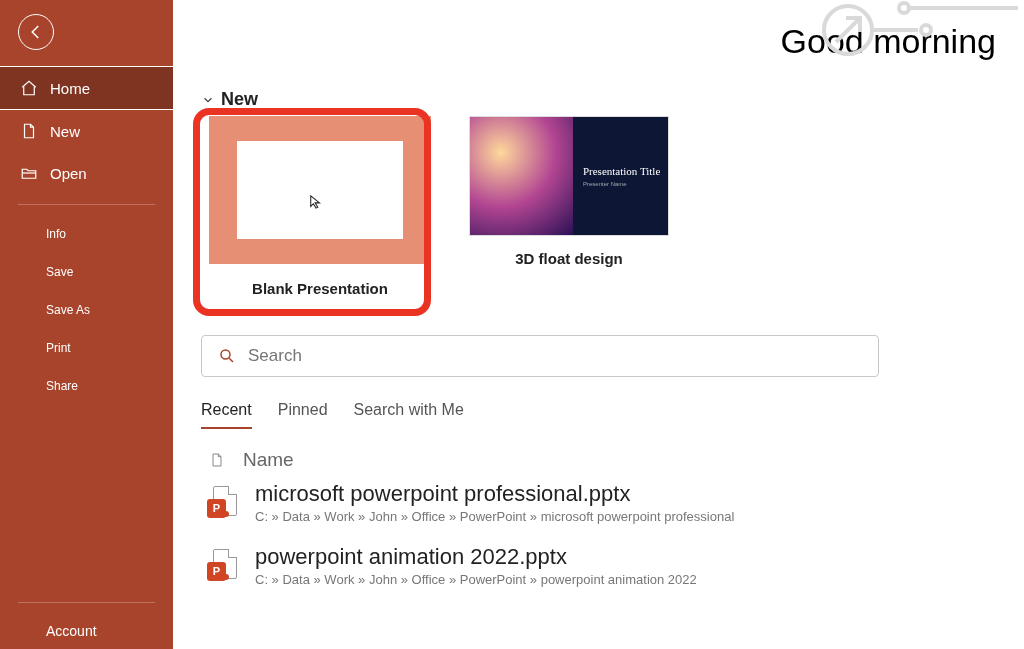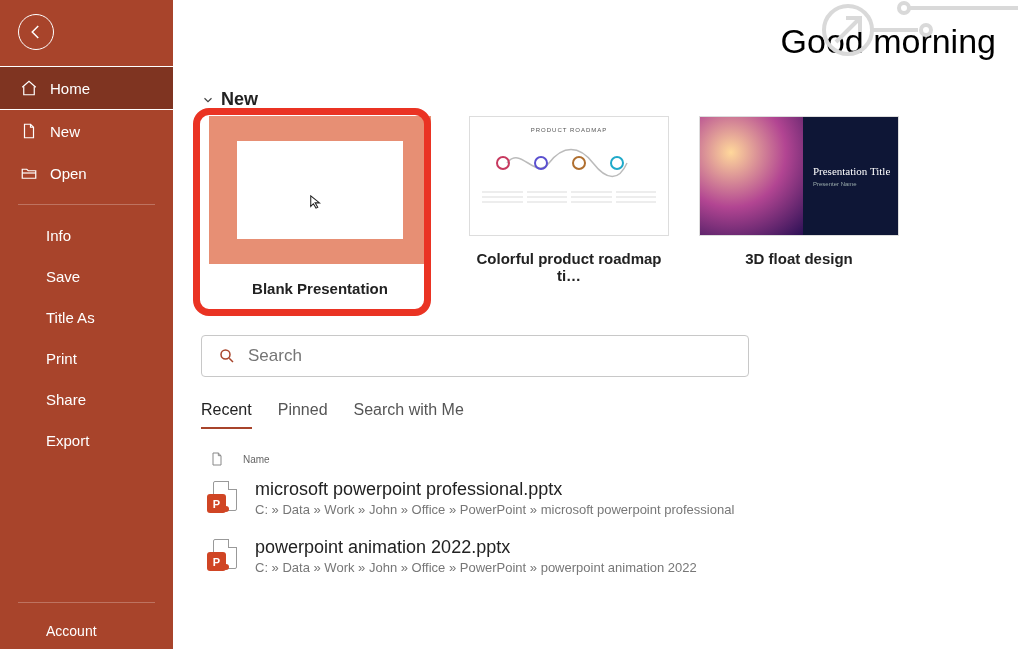--- a/index.html
+++ b/index.html
@@ -7,21 +7,21 @@
   .app { display:flex; height:100%; }
 
   
   .sidebar { width:173px; background:#a8442b; color:#fff; display:flex; flex-direction:column; padding-top:6px; }
   .back-circle { width:36px; height:36px; border:1.6px solid #fff; border-radius:50%; display:flex; align-items:center; justify-content:center; margin:8px 0 16px 18px; cursor:pointer; }
   .back-circle svg { width:18px; height:18px; stroke:#fff; fill:none; stroke-width:2; }
   .nav-item { display:flex; align-items:center; gap:12px; padding:12px 14px 12px 20px; font-size:15px; cursor:pointer; }
   .nav-item.active { background:#7f3421; border:1px solid #fff; border-left:none; border-right:none; }
   .nav-item svg { width:18px; height:18px; stroke:#fff; fill:none; stroke-width:1.6; }
   .sidebar-divider { height:1px; background:rgba(255,255,255,0.25); margin:10px 18px; }
-  .nav-sub { padding:12px 14px 12px 46px; font-size:15px; cursor:pointer; }
+  .nav-sub { padding:12px 14px 12px 46px; font-size:12px; cursor:pointer; }
   .sidebar-bottom { margin-top:auto; padding:0 0 4px; }
   .sidebar-bottom .nav-sub { padding:10px 14px 6px 46px; font-size:14px; }
 
   
   .main { flex:1; padding:12px 28px 0 28px; position:relative; overflow:hidden; }
   .page-title { font-size:34px; font-weight:400; color:#000000; margin:10px 0 28px;text-align:right; }
 
   .section-header { display:flex; align-items:center; gap:6px; font-size:18px; font-weight:600; color:#222; margin-bottom:6px; cursor:pointer; }
   .section-header svg { width:14px; height:14px; stroke:#444; fill:none; stroke-width:2; }
 
@@ -60,42 +60,42 @@
   .float-right .ft-title { font-size:11px; font-family: Georgia, serif; line-height:1.2; }
   .float-right .ft-sub { font-size:6px; color:#9aa; margin-top:3px; }
 
   
   .quad-thumb { width:100%; height:100%; background:linear-gradient(135deg,#eee 30%, #fff 50%, #ccc 70%); position:relative; overflow:hidden; }
   .quad-thumb::before, .quad-thumb::after { content:""; position:absolute; width:60px; height:60px; background:rgba(255,255,255,0.9); transform:rotate(45deg); box-shadow:0 0 8px rgba(0,0,0,0.3); }
   .quad-thumb::before { top:-10px; left:20px; }
   .quad-thumb::after { bottom:-10px; right:-20px; }
 
   
-  .search-box { margin-top:38px; border:1px solid #c8c8c8; border-radius:4px; width:548px; height:42px; display:flex; align-items:center; padding:0 16px; gap:12px; cursor:text; }
+  .search-box { margin-top:38px; border:1px solid #c8c8c8; border-radius:4px; width:678px; height:42px; display:flex; align-items:center; padding:0 16px; gap:12px; cursor:text; }
   .search-box svg { width:18px; height:18px; stroke:#a8442b; fill:none; stroke-width:2; }
   .search-box input { border:none; outline:none; font-size:17px; color:#666; flex:1; background:transparent; }
 
   
   .tabs { display:flex; gap:26px; margin-top:24px; }
   .tab { font-size:16px; color:#555; padding-bottom:8px; cursor:pointer; }
   .tab.active { color:#222; font-weight:400; border-bottom:2px solid #a8442b; }
 
   
-  .table-header { display:flex; align-items:center; gap:18px; margin-top:20px; padding-left:8px; color:#666; font-size:10px; }
+  .table-header { display:flex; align-items:center; gap:18px; margin-top:20px; padding-left:8px; color:#666; font-size:19px; }
   .table-header svg { width:16px; height:20px; stroke:#888; fill:none; stroke-width:1.5; }
 
   
   .recent-row { display:flex; align-items:center; gap:18px; padding:10px 8px; cursor:pointer; }
   .pfile-icon { width:28px; height:34px; position:relative; }
   .pfile-icon .page { width:24px; height:30px; border:1.5px solid #999; border-radius:2px; position:absolute; top:0; right:0; background:#fff; }
   .pfile-icon .page::after { content:""; position:absolute; top:-1px; right:-1px; width:8px; height:8px; background:#fff; border-left:1.5px solid #999; border-bottom:1.5px solid #999; }
   .pfile-icon .badge { position:absolute; bottom:2px; left:-2px; width:19px; height:19px; background:#d04524; border-radius:3px; color:#fff; font-size:11px; font-weight:700; display:flex; align-items:center; justify-content:center; }
   .pfile-icon .dot { position:absolute; bottom:3px; left:14px; width:6px; height:6px; background:#d04524; border-radius:50%; }
   .recent-text { display:flex; flex-direction:column; }
-  .recent-name { font-size:18px; color:#222; }
+  .recent-name { font-size:22px; color:#222; }
   .recent-path { font-size:13px; color:#777; margin-top:2px; }
 
   
   .circuit { position:absolute; top:-4px; right:-4px; width:220px; height:80px; stroke:#d9d9d9; fill:none; stroke-width:4; }
 </style>
 </head>
 <body>
 
 <div class="app">
 
@@ -125,24 +125,23 @@
           <path d="M3 7 H9 L11 9 H21 V19 H3 Z"></path>
           <path d="M3 12 H21"></path>
         </svg>
       <span>Open</span>
     </div>
 
     <div class="sidebar-divider"></div>
 
     <div class="nav-sub"><span>Info</span></div>
     <div class="nav-sub"><span>Save</span></div>
-    <div class="nav-sub"><span>Title As</span></div>
+    <div class="nav-sub"><span>Save As</span></div>
     <div class="nav-sub"><span>Print</span></div>
     <div class="nav-sub"><span>Share</span></div>
-    <div class="nav-sub"><span>Export</span></div>
 
     <div class="sidebar-bottom">
       <div class="sidebar-divider"></div>
       <div class="nav-sub"><span>Account</span></div>
     </div>
   </div>
 
   <div class="main">
     <svg class="circuit" viewBox="0 0 220 80">
       <circle cx="40" cy="34" r="24"></circle>
@@ -169,43 +168,20 @@
         <div class="thumb-wrap">
           <div class="inner-white">
             <svg class="cursor-arrow" viewBox="0 0 16 16">
                 <path d="M2 1 L2 13 L5 10 L8 15 L10 14 L7 9 L12 9 Z" fill="none" stroke="#222" stroke-width="1.2"></path>
               </svg>
           </div>
         </div>
         <div class="t-label">Blank Presentation</div>
       </div>
 
-      <div class="template-card">
-        <div class="thumb-wrap">
-          <div class="roadmap-thumb">
-            <div class="rm-title">PRODUCT ROADMAP</div>
-            <div class="rm-line">
-              <svg class="rm-curve" viewBox="0 0 160 44" stroke="#bbb" fill="none" stroke-width="1.5">
-                  <path d="M18 22 C32 4, 46 40, 60 22 S 90 4, 104 22 S 130 40, 138 22"></path>
-                </svg>
-              <div class="rm-dot rm-d1"></div>
-                <div class="rm-dot rm-d2"></div>
-                <div class="rm-dot rm-d3"></div>
-                <div class="rm-dot rm-d4"></div>
-            </div>
-            <div class="rm-cols">
-                <div></div>
-                <div></div>
-                <div></div>
-                <div></div>
-              </div>
-          </div>
-        </div>
-        <div class="t-label">Colorful product roadmap ti…</div>
-      </div>
 
       <div class="template-card">
         <div class="thumb-wrap">
           <div class="float-thumb">
             <div class="float-left"></div>
             <div class="float-right">
               <div class="ft-title">Presentation Title</div>
               <div class="ft-sub">Presenter Name</div>
             </div>
           </div>

